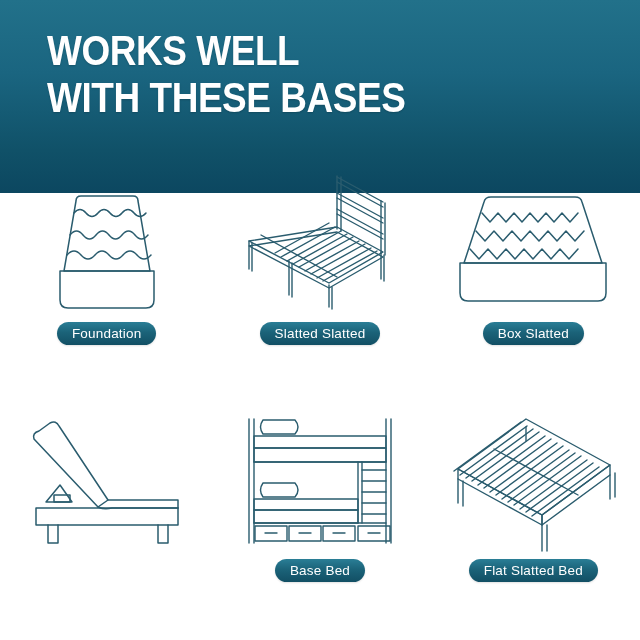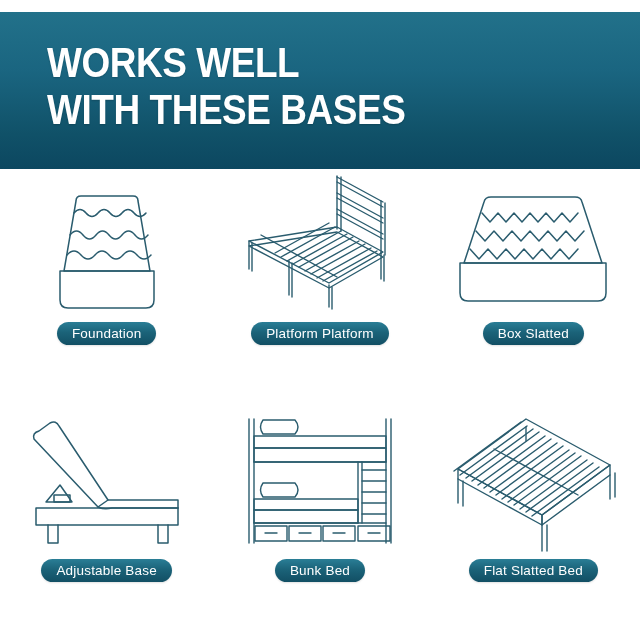--- a/index.html
+++ b/index.html
@@ -15,23 +15,23 @@
   .page {
     position: relative;
     width: 640px;
     height: 640px;
     background: #ffffff;
   }
 
   
   .header {
     position: absolute;
-    left: 0; top: 12px;
-    width: 640px;
-    height: 157px;
+    left: 0; top: 0;
+    width: 640px;
+    height: 193px;
     background: linear-gradient(180deg, #22718a 0%, #1a6580 38%, #105168 78%, #0c4760 100%);
     overflow: hidden;
   }
 
   .header-title {
     position: absolute;
     left: 47px;
     top: 27px;
     color: #ffffff;
     font-family: "Liberation Sans Narrow", "Liberation Sans", sans-serif;
@@ -148,21 +148,21 @@
           <path d="M152 86 L98 116"></path>
 
           <path d="M36 70 L112 112"></path>
 
           <path d="M24 76 L24 104 M27 78 L27 106"></path>
           <path d="M64 96 L64 130 M67 98 L67 132"></path>
           <path d="M156 88 L156 114 M159 90 L159 116"></path>
           <path d="M104 120 L104 142 M107 122 L107 144"></path>
         </g>
       </svg>
-      <div class="pill">Platform Platform</div>
+      <div class="pill">Slatted Slatted</div>
     </div>
 
     <div class="card">
       <svg class="art" viewBox="0 0 190 155">
         <g fill="none" stroke="#2a5c6e" stroke-width="1.5" stroke-linejoin="round" stroke-linecap="round">
 
           <path d="M26 98 L46 37 Q47 32 53 32 L137 32 Q143 32 144 37 L164 98 Z"></path>
 
           <path d="M44 48 l8 9 l8 -9 l8 9 l8 -9 l8 9 l8 -9 l8 9 l8 -9 l8 9 l8 -9 l8 9 l8 -9"></path>
           <path d="M38 66 l9 10 l9 -10 l9 10 l9 -10 l9 10 l9 -10 l9 10 l9 -10 l9 10 l9 -10 l9 10 l9 -10"></path>
@@ -185,21 +185,20 @@
           <path d="M24 101 L166 101 L166 118 L24 118 Z"></path>
           <path d="M96 93 L166 93 L166 101"></path>
 
           <path d="M34 95 L48 78 L60 95 Z"></path>
           <path d="M42 88 L58 88 L58 95 L42 95 Z"></path>
 
           <path d="M36 118 L36 136 L46 136 L46 118"></path>
           <path d="M146 118 L146 136 L156 136 L156 118"></path>
         </g>
       </svg>
-      <div class="pill">Adjustable Base</div>
     </div>
 
     <div class="card row2">
       <svg class="art" viewBox="0 0 190 150">
         <g fill="none" stroke="#2a5c6e" stroke-width="1.4" stroke-linejoin="round" stroke-linecap="round">
 
           <path d="M24 12 L24 136 M29 12 L29 136"></path>
           <path d="M161 12 L161 136 M166 12 L166 136"></path>
 
           <path d="M38 13 Q33 20 38 27 L70 27 Q76 20 70 13 Z"></path>
@@ -228,21 +227,21 @@
           <path d="M64 119 L96 119 L96 134 L64 134 Z"></path>
           <path d="M98 119 L130 119 L130 134 L98 134 Z"></path>
           <path d="M133 119 L165 119 L165 134 L133 134 Z"></path>
 
           <path d="M40 126 L52 126"></path>
           <path d="M74 126 L86 126"></path>
           <path d="M108 126 L120 126"></path>
           <path d="M143 126 L155 126"></path>
         </g>
       </svg>
-      <div class="pill">Bunk Bed</div>
+      <div class="pill">Base Bed</div>
     </div>
 
     <div class="card row2">
       <svg class="art" viewBox="0 0 190 150">
         <g fill="none" stroke="#2a5c6e" stroke-width="1.4" stroke-linejoin="round" stroke-linecap="round">
 
           <path d="M88 12 L172 58 L104 108 L20 62 Z"></path>
 
           <path d="M20 62 L20 72 L104 118 L104 108 Z"></path>
           <path d="M104 108 L104 118 L172 68 L172 58 Z"></path>

